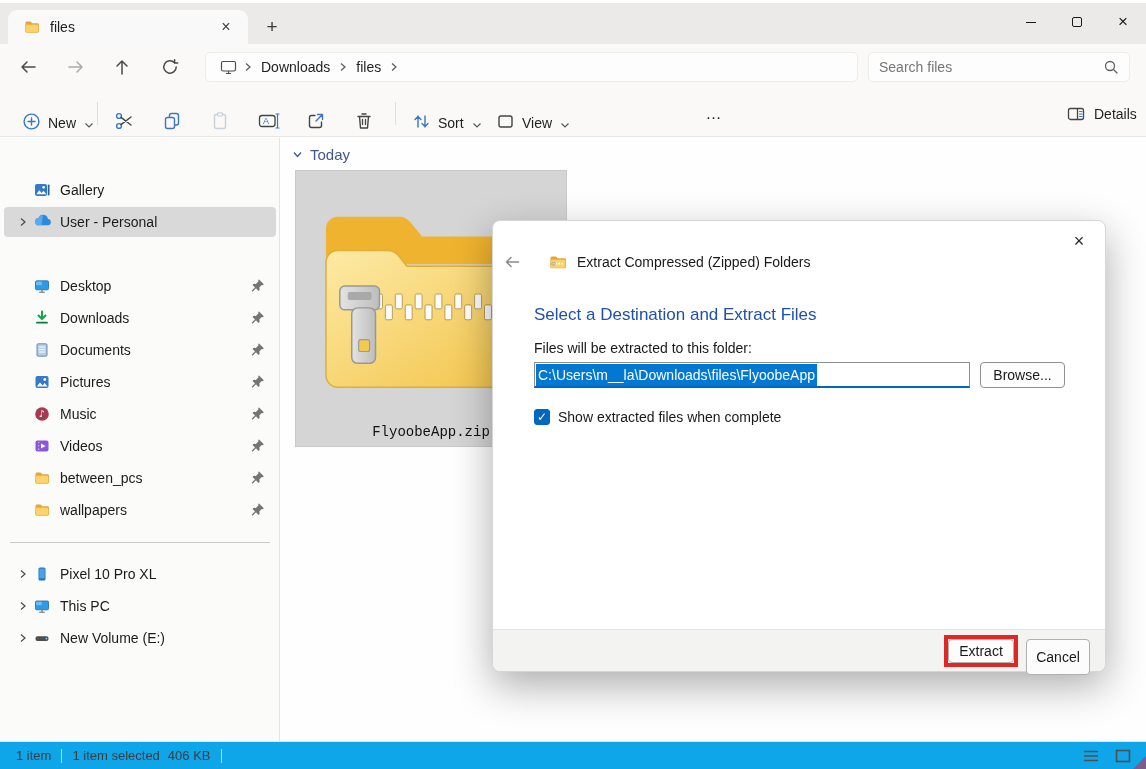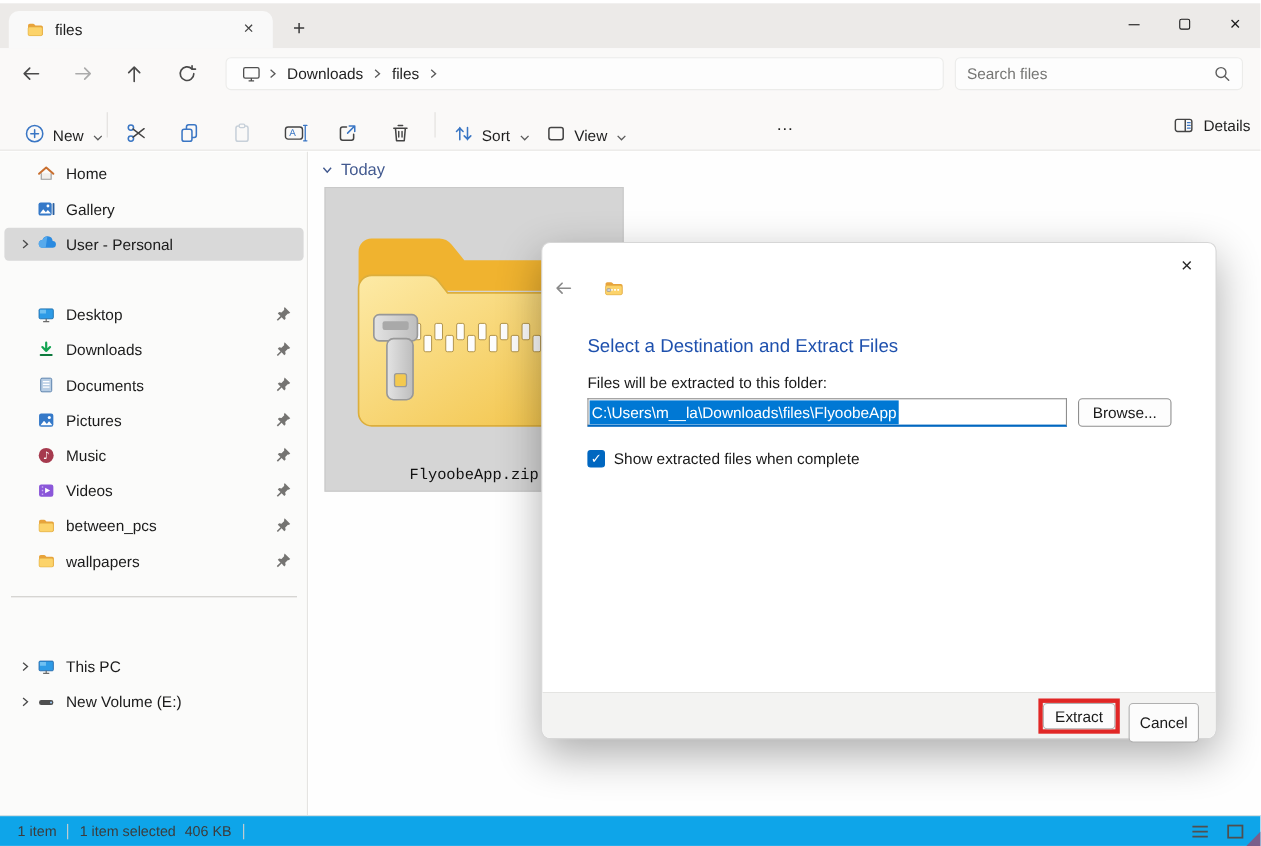--- a/index.html
+++ b/index.html
@@ -320,30 +320,20 @@
           <path d="M11.5 3.5v11" stroke="#444" stroke-width="1.3"></path>
           <path d="M13.5 6.5h2.5M13.5 9h2.5M13.5 11.5h2.5" stroke="#3a76c4" stroke-width="1.1" stroke-linecap="round"></path>
         </svg>
     </span>
     <span class="tb-label">Details</span>
   </div>
 </div>
 
 <div class="abs sidebar">
 
-  <div class="side-row" style="top:5px">
-    <span class="no-chevron"></span>
-    <span class="icon16">
-      <svg width="16" height="16" viewBox="0 0 16 16">
-          <path d="M3.5 7.5v5.5h9V7.5" fill="#f1efec" stroke="#9a9a9a" stroke-width="1"></path>
-          <path d="M1.5 8L8 2.2 14.5 8" fill="none" stroke="#c96f2f" stroke-width="1.8" stroke-linecap="round" stroke-linejoin="round"></path>
-        </svg>
-    </span>
-    <span class="side-label">Home</span>
-  </div>
 
   <div class="side-row" style="top:37px">
     <span class="no-chevron"></span>
     <span class="icon16">
       <svg width="16" height="16" viewBox="0 0 16 16">
           <rect x="1" y="2" width="12" height="12" rx="2" fill="#3579c8"></rect>
           <circle cx="9.6" cy="5.3" r="1.3" fill="#fff"></circle>
           <path d="M2.3 12.2l3-4 2.4 2.8 1.8-2.2 2.8 3.4z" fill="#fff"></path>
           <rect x="13.8" y="2.5" width="1.7" height="11" rx="0.8" fill="#2a5fa0"></rect>
         </svg>
@@ -492,20 +482,34 @@
     <span class="side-label">wallpapers</span>
     <span class="pin">
         <svg width="15" height="15" viewBox="0 0 16 16">
           <path d="M9.3 1.2l5.5 5.5-1.6 1.1-.6-.3-2.7 2.7.4 2.3-1.3 1.3L6.4 11 2.8 14.6l-1.1-1.1L5.3 10 2.7 7.4 4 6.1l2.3.4L9 3.8l-.3-.6z" fill="#757472"></path>
         </svg>
       </span>
   </div>
 
   <div class="side-sep" style="top:404px"></div>
 
+  <div class="side-row" style="top:421px">
+    <span class="side-chevron">
+        <svg width="12" height="12" viewBox="0 0 12 12">
+          <path d="M4 2.5L8 6l-4 3.5" fill="none" stroke="#4a4a4a" stroke-width="1.2"></path>
+        </svg>
+      </span>
+    <span class="icon16">
+      <svg width="16" height="16" viewBox="0 0 16 16">
+          <rect x="4.5" y="1.5" width="7" height="13" rx="1.6" fill="#1b74c8"></rect>
+          <rect x="5.3" y="2.6" width="5.4" height="9.8" fill="#4da0e8"></rect>
+        </svg>
+    </span>
+    <span class="side-label">Pixel 10 Pro XL</span>
+  </div>
 
   <div class="side-row" style="top:453px">
     <span class="side-chevron">
         <svg width="12" height="12" viewBox="0 0 12 12">
           <path d="M4 2.5L8 6l-4 3.5" fill="none" stroke="#4a4a4a" stroke-width="1.2"></path>
         </svg>
       </span>
     <span class="icon16">
       <svg width="16" height="16" viewBox="0 0 16 16">
           <rect x="1.5" y="3" width="13" height="8.8" rx="1" fill="#2e9be6" stroke="#2468a8" stroke-width="0.8"></rect>
@@ -595,20 +599,21 @@
         </svg>
     </span>
     <span style="margin-left:18px">
       <svg width="18" height="15" viewBox="0 0 18 15">
           <path d="M1.5 3.2c0-.9.7-1.6 1.6-1.6h3.4c.5 0 1 .2 1.3.6l.9 1h6.7c.9 0 1.6.7 1.6 1.6v6.6c0 .9-.7 1.6-1.6 1.6H3.1c-.9 0-1.6-.7-1.6-1.6z" fill="#e8a33b"></path>
           <rect x="1.5" y="4.6" width="15" height="8.4" rx="1.5" fill="#fcd36a" stroke="#dfae42" stroke-width="0.5"></rect>
           <path d="M3.5 8.6h11" stroke="#fff" stroke-width="1.6" stroke-dasharray="1.6 1.3"></path>
           <rect x="2.8" y="7.4" width="3.4" height="2.6" rx="0.8" fill="#d2d2d2" stroke="#909090" stroke-width="0.6"></rect>
         </svg>
     </span>
+    <span class="dlg-title">Extract Compressed (Zipped) Folders</span>
   </div>
 
   <div class="dlg-heading">Select a Destination and Extract Files</div>
   <div class="dlg-path-label">Files will be extracted to this folder:</div>
 
   <div class="path-field">
     <span class="path-selected">C:\Users\m__la\Downloads\files\FlyoobeApp</span>
   </div>
   <div class="browse-btn">Browse...</div>
 

